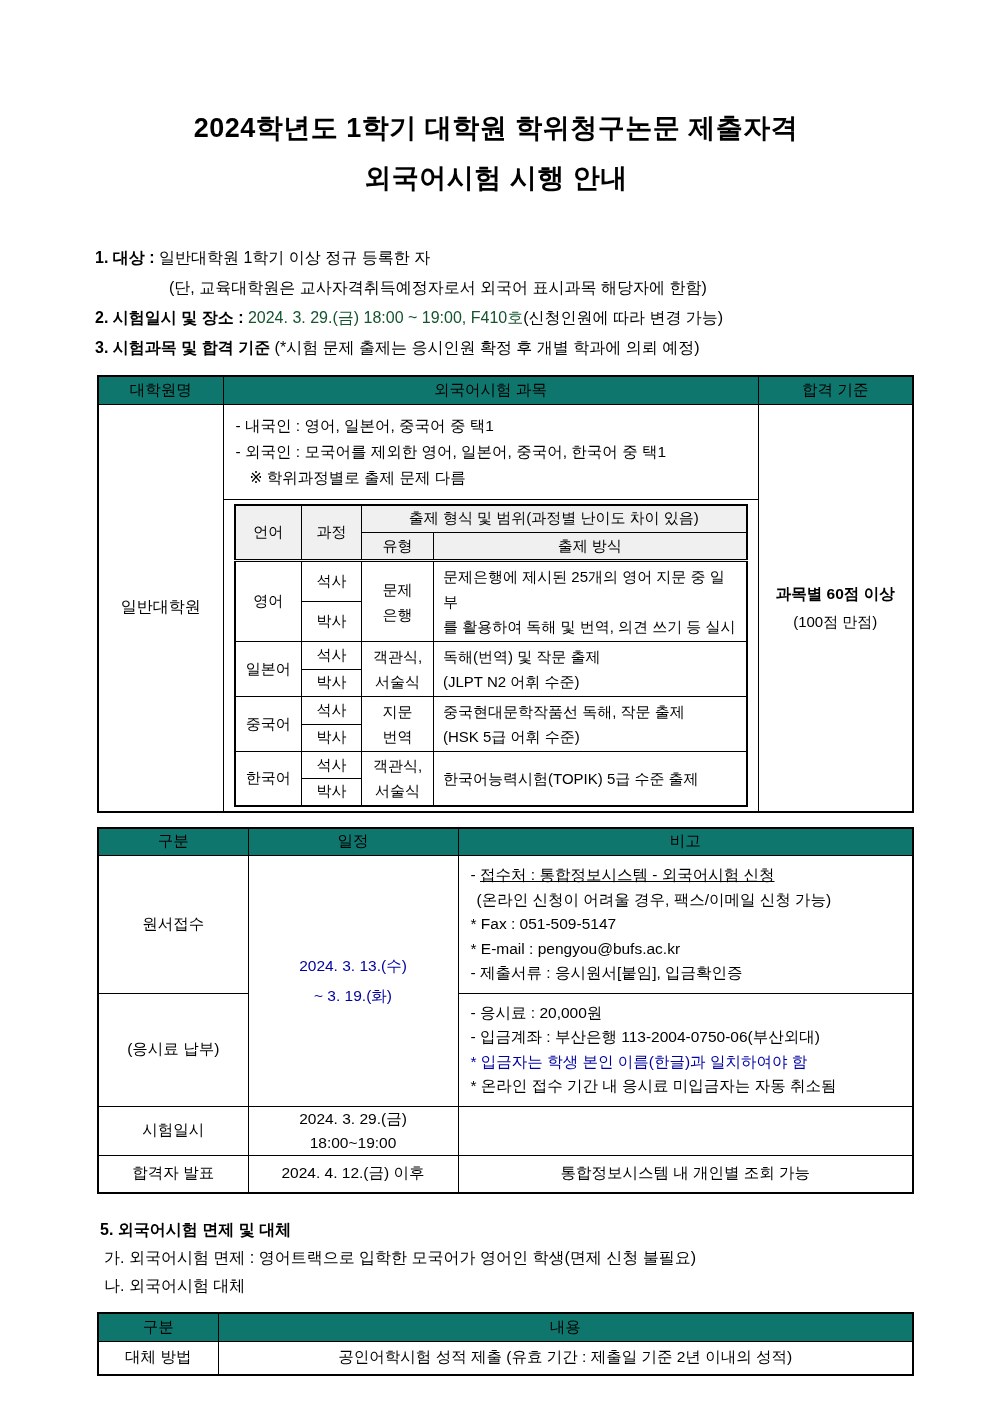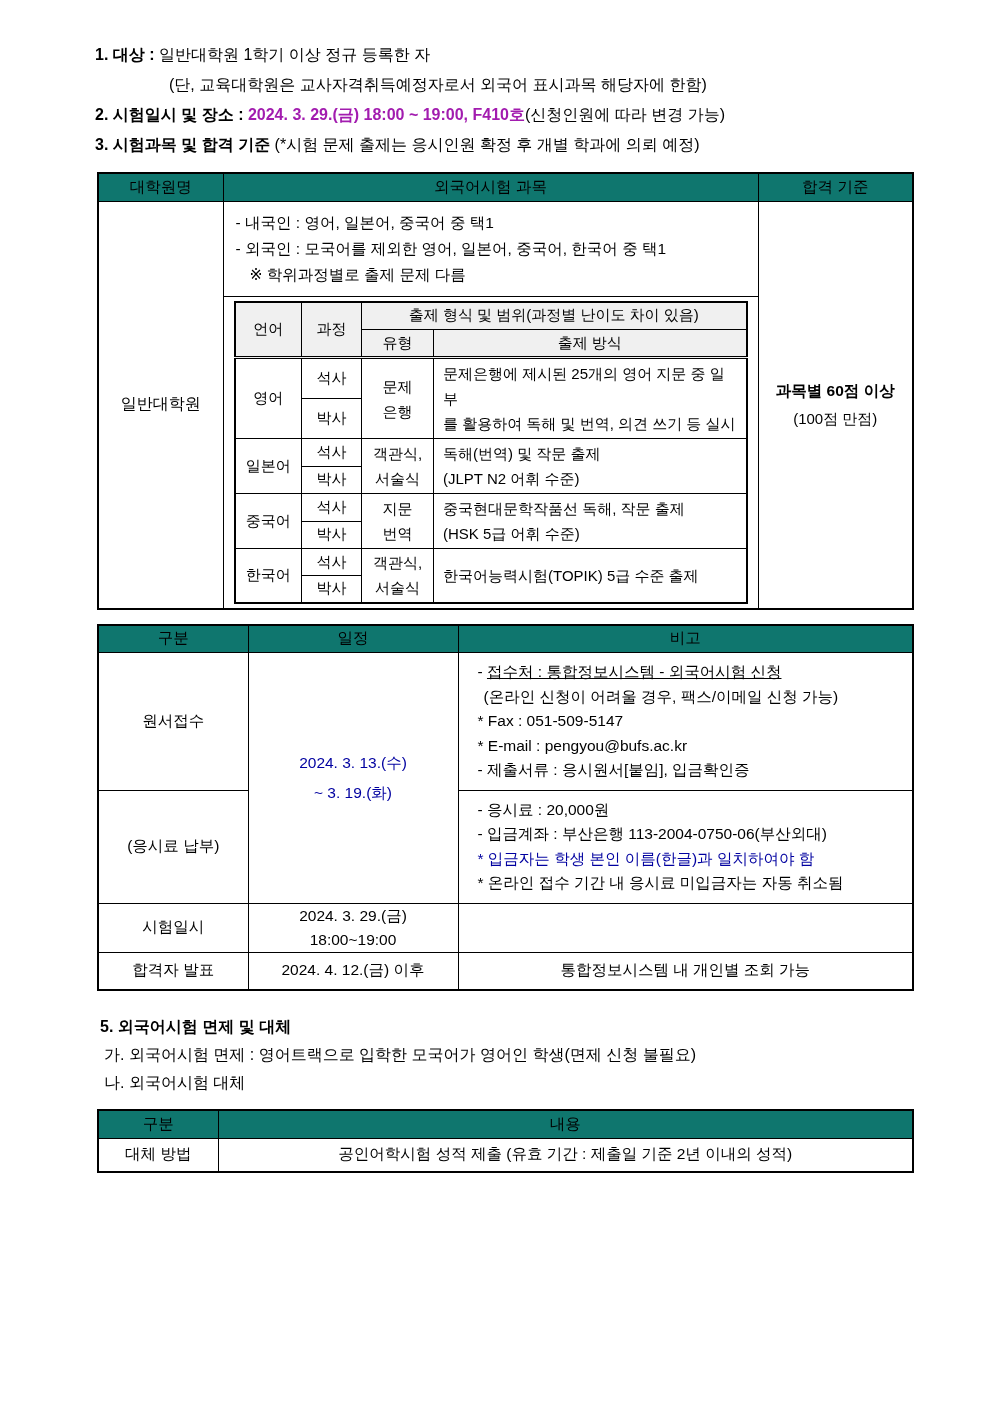--- a/index.html
+++ b/index.html
@@ -21,21 +21,21 @@
     font-size: 27px;
     line-height: 50px;
     letter-spacing: 0.5px;
   }
 
   
   .intro { margin: 40px 60px 0 95px; font-size: 16px; }
   .intro .line { line-height: 30px; }
   .intro .indent { padding-left: 74px; }
   b.lbl { font-weight: bold; }
-  .blue-bold { color: #a21caf; font-weight: bold; }
+  .blue-bold { color: #14532d; font-weight: normal; }
   .blue { color: #0000a0; }
 
   
   table { border-collapse: collapse; table-layout: fixed; }
   th, td { border: 1px solid #000; vertical-align: middle; padding: 0; }
   table.outer { border: 2px solid #000; margin-left: 97px; width: 815px; }
   tr.thead th {
     background: #0f766e;
     font-weight: normal;
     height: 28px;
@@ -66,21 +66,21 @@
   .inner th.rspan { border-bottom: 3px double #000; }
   .inner td { height: 27px; text-align: center; }
   .inner td.method { text-align: left; padding: 2px 9px; line-height: 25px; margin-top: 28px; }
   .ml { white-space: pre-line; line-height: 25px; }
 
   
   .t2 td { font-size: 15.5px; }
   .t2 .cat { text-align: center; }
   .t2 .date { text-align: center; color: #0000a0; line-height: 30px; }
   .t2 .date-k { text-align: center; line-height: 24px; }
-  .t2 .notes { padding: 7px 19px; line-height: 24.5px; vertical-align: middle; }
+  .t2 .notes { padding: 7px 12px; line-height: 24.5px; vertical-align: middle; }
   .t2 .notes div { white-space: nowrap; }
   .underline { text-decoration: underline; }
   .t2 .r1 td { height: 122px; }
   .t2 .r2 td { height: 102px; }
   .t2 .r3 td { height: 46px; }
   .t2 .r4 td { height: 38px; }
 
   
   .sec-title { margin: 18px 0 0 90px; font-weight: bold; font-size: 16px; line-height: 28px; }
   .sec5-items { margin-left: 104px; font-size: 16px; }
@@ -89,20 +89,24 @@
   .spacer12 { height: 12px; }
 
   
   .t3 td { height: 34px; font-size: 15.5px; }
 </style>
 </head>
 <body>
 
 <div class="page">
 
+  <div class="doc-title">
+    <div>2024학년도 1학기 대학원 학위청구논문 제출자격</div>
+    <div>외국어시험 시행 안내</div>
+  </div>
 
   <div class="intro">
     <div class="line">
       <b class="lbl">1. 대상 :</b>
       <span>일반대학원 1학기 이상 정규 등록한 자</span>
     </div>
     <div class="line indent">(단, 교육대학원은 교사자격취득예정자로서 외국어 표시과목 해당자에 한함)</div>
     <div class="line">
       <b class="lbl">2. 시험일시 및 장소 :</b>
       <span class="blue-bold">2024. 3. 29.(금) 18:00 ~ 19:00, F410호</span><span>(신청인원에 따라 변경 가능)</span>

